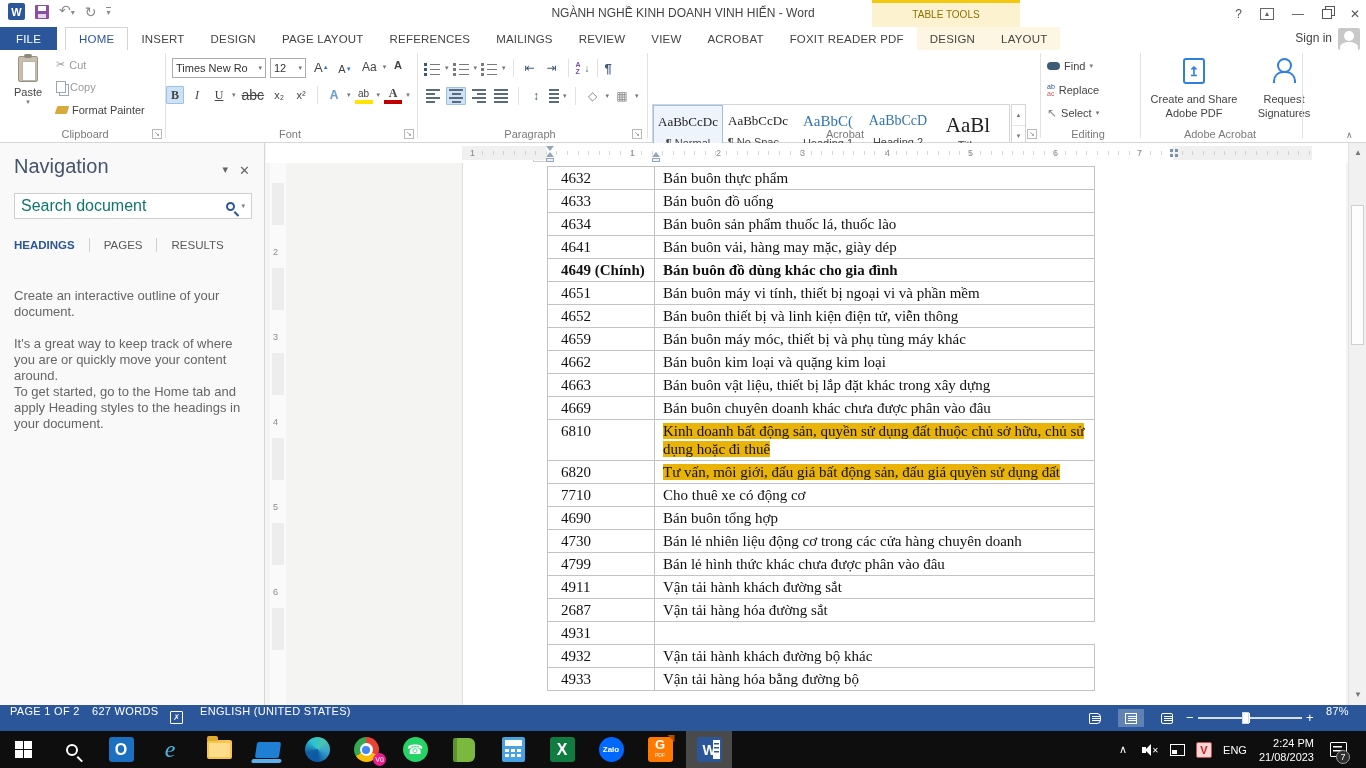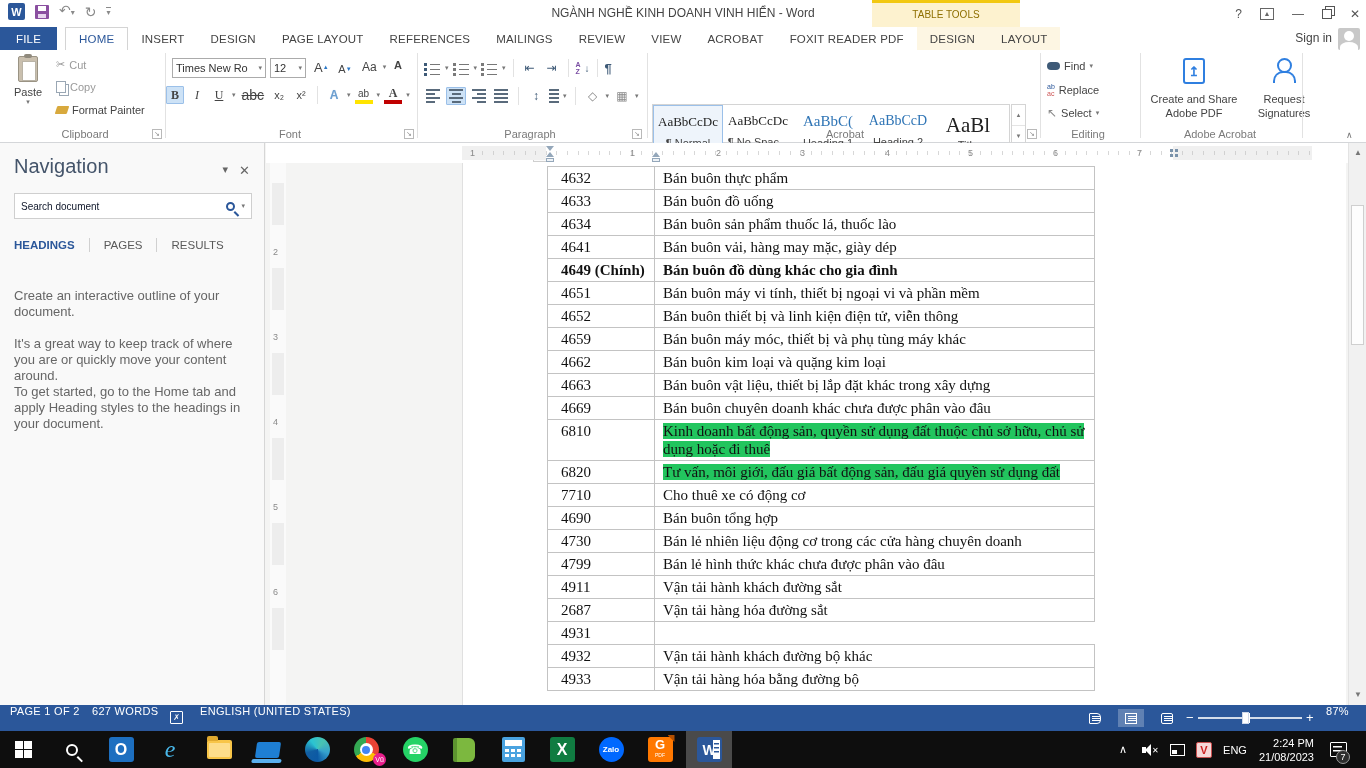--- a/index.html
+++ b/index.html
@@ -100,21 +100,21 @@
   #collapse-ribbon{position:absolute;left:1346px;top:80px;font-size:9px;color:#777}
 
   
   #workspace{position:absolute;left:0;top:143px;width:1366px;height:562px;background:#f4f4f3}
 
   
   #navpane{position:absolute;left:0;top:0;width:265px;height:562px;background:#f9f9f9;border-right:1px solid #d6d6d6}
   #nav-title{position:absolute;left:14px;top:12px;font-size:20px;color:#44546a;font-weight:400}
   .nav-ctl{position:absolute;top:20px;font-size:11px;color:#666}
   #nav-search{position:absolute;left:14px;top:50px;width:238px;height:26px;background:#fff;border:1px solid #cfcfcf;display:flex;align-items:center;padding:0 6px;gap:6px}
-  #nav-search .ph{flex:1;font-size:10px;color:#0f172a}
+  #nav-search .ph{flex:1;font-size:16px;color:#0f766e}
   .mag{width:9px;height:9px;border:2px solid #2b579a;border-radius:50%;position:relative}
   .mag::after{content:"";position:absolute;left:7px;top:7px;width:6px;height:2px;background:#2b579a;transform:rotate(45deg);transform-origin:0 0}
   #nav-tabs{position:absolute;left:14px;top:92px;display:flex;align-items:center;font-size:11.5px;color:#595959}
   #nav-tabs .ntab{padding:4px 0;margin-right:14px}
   #nav-tabs .ntab.on{color:#2b579a;font-weight:bold}
   #nav-tabs .sep{width:1px;height:14px;background:#d0d0d0;margin-right:14px}
   .navp{position:absolute;left:14px;width:240px;font-size:13px;line-height:16px;color:#666}
 
   
   #tabsel{position:absolute;left:267px;top:3px;width:16px;height:16px;border:1px solid #cfcfcf;background:#fbfbfb;font-size:10px;color:#555;text-align:center;line-height:14px}
@@ -134,21 +134,21 @@
   #vruler .seg{position:absolute;left:2px;width:12px;height:42px;background:#ededed}
   .vnum{position:absolute;left:3px;font-size:9px;color:#8a8a8a}
 
   
   #page{position:absolute;left:462px;top:20px;width:884px;height:542px;background:#fff;border-left:1px solid #e0e0e0;overflow:hidden}
   #doc-table{position:absolute;left:84px;top:3px;width:548px;border-top:1px solid #c3c3c3;border-left:1px solid #c3c3c3;font-family:"Liberation Serif","DejaVu Serif",serif;font-size:15px;color:#111}
   .trow{display:flex;border-bottom:1px solid #c3c3c3}
   .trow.bold{font-weight:bold}
   .tcode{width:107px;padding:2px 4px 2px 13px;border-right:1px solid #c3c3c3;line-height:18px}
   .tdesc{flex:1;padding:2px 8px 2px 8px;border-right:1px solid #c3c3c3;line-height:18px}
-  .hl{background:#22c55e}
+  .hl{background:#eab308}
 
   
   #vscroll{position:absolute;left:1348px;top:0;width:18px;height:562px;background:#f1f1f1;border-left:1px solid #e3e3e3}
   .sarrow{position:absolute;left:1px;width:16px;height:16px;color:#777;font-size:8px;text-align:center;line-height:16px}
   #sthumb{position:absolute;left:2px;top:62px;width:13px;height:140px;background:#fdfdfd;border:1px solid #cfcfcf}
 
   
   #statusbar{position:absolute;left:0;top:705px;width:1366px;height:26px;background:#2b579a;color:#fff;font-size:11px}
   .sb-item{position:absolute;top:0;letter-spacing:.3px}
   .proof{position:absolute;left:170px;top:6px;width:13px;height:13px;border:1px solid #fff;border-radius:1px;font-size:8px;line-height:11px;text-align:center}

